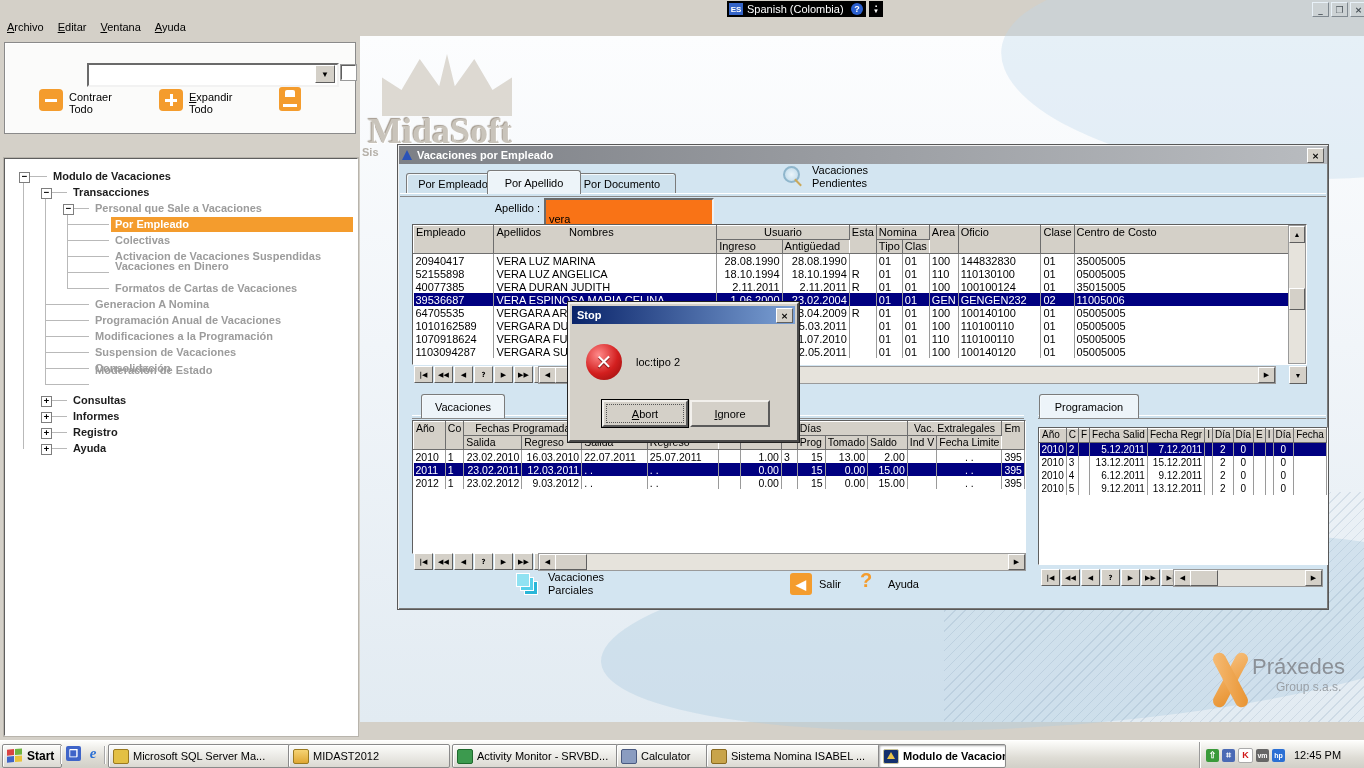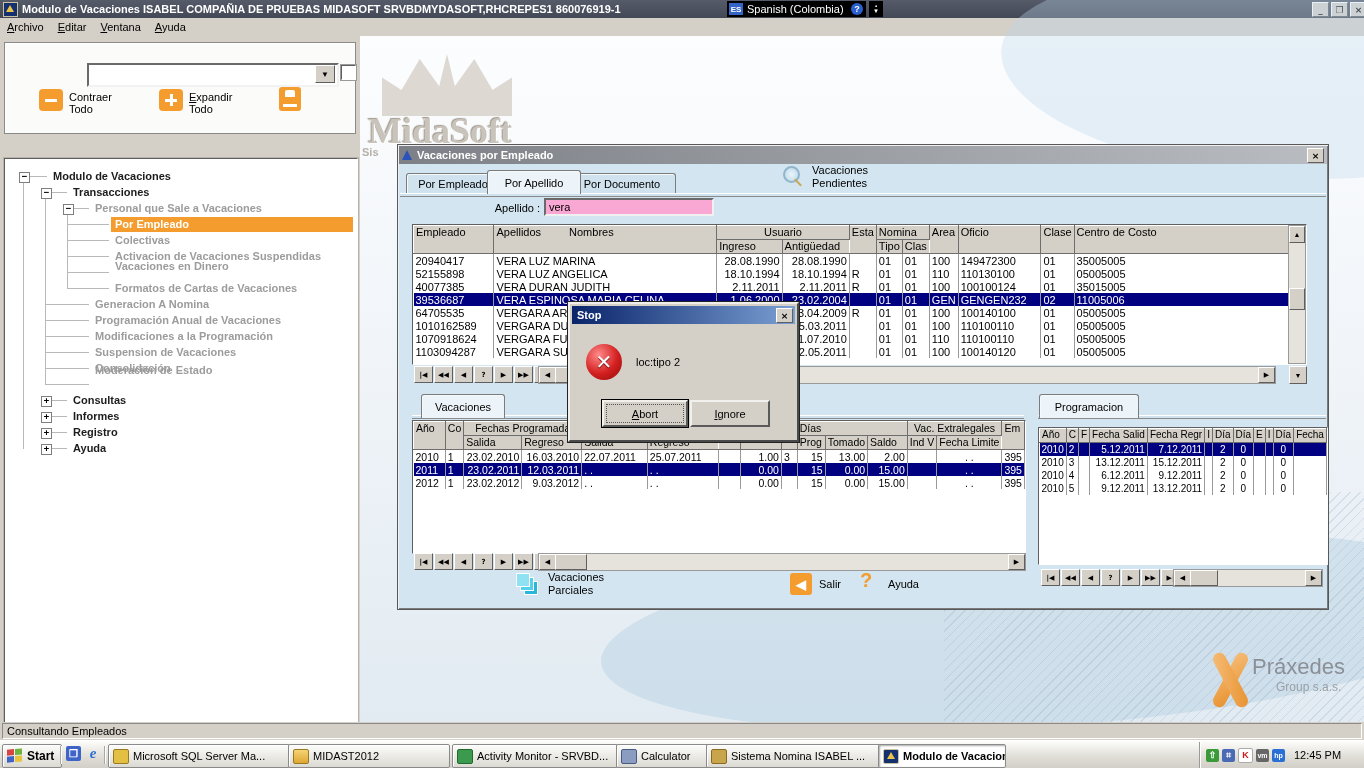--- a/index.html
+++ b/index.html
@@ -61,21 +61,21 @@
 
   
   #empwin{left:397px;top:144px;width:930px;height:464px;background:#d3e5f1;border:1px solid #585858;box-shadow:inset 1px 1px 0 #f0f0f0,inset -1px -1px 0 #7a7a7a;z-index:5}
   #emptitle{left:1px;top:1px;right:1px;height:18px;background:linear-gradient(90deg,#7d8086,#b9bcc0);color:#fff;font-weight:bold;display:flex;align-items:center;padding-left:3px}
   #emptriangle{width:0;height:0;border-left:5px solid transparent;border-right:5px solid transparent;border-bottom:10px solid #2a52b8;margin-right:5px}
   .tab{position:absolute;height:20px;background:#cfe2ee;border:1px solid #7b7b7b;border-bottom:none;border-radius:3px 3px 0 0;box-shadow:inset 1px 1px 0 #f4f9fc;display:flex;align-items:center;justify-content:center;padding:0 6px}
   .tab.active{background:#edf4f9;height:23px;z-index:2}
   .hline{background:#cfe2ee;border-top:1px solid #fff;border-bottom:1px solid #8a8a8a}
   #magicon{width:13px;height:13px;border:2px solid #8fb6cc;border-radius:50%;background:radial-gradient(circle,#eaf4fa,#bcd8e8)}
   #maghandle{width:2px;height:9px;background:#caa85a;transform:rotate(-45deg);position:absolute;left:14px;top:12px}
-  .field{background:#f9a8d4;border:2px solid;border-color:#6a6a6a #f0f0f0 #f0f0f0 #6a6a6a;font:11px "Liberation Sans",sans-serif;padding:0 3px}
+  .field{background:#f97316;border:2px solid;border-color:#6a6a6a #f0f0f0 #f0f0f0 #6a6a6a;font:11px "Liberation Sans",sans-serif;padding:12px 3px}
 
   table.grid{border-collapse:collapse;table-layout:fixed;background:#fff;font:11px "Liberation Sans",sans-serif}
   .grid th{background:#d4d0c8;border:1px solid;border-color:#fff #6e6e6e #6e6e6e #fff;font-weight:normal;text-align:left;vertical-align:top;padding:0 2px;height:13px;overflow:hidden;white-space:nowrap}
   .grid td{border-right:1px solid #9a9a9a;padding:0 2px;height:13px;overflow:hidden;white-space:nowrap}
   .grid tr.sel td{background:var(--selection);color:#fff}
   #vacgrid td,#vacgrid th{height:13px;font-size:10.5px}
   #proggrid td,#proggrid th{height:13px;font-size:10px}
   #empgrid td:nth-child(3),#empgrid td:nth-child(4){text-align:right}
   #vacgrid td:nth-child(3),#vacgrid td:nth-child(4),#vacgrid td:nth-child(8),#vacgrid td:nth-child(10),#vacgrid td:nth-child(11),#vacgrid td:nth-child(12){text-align:right}
   #vacgrid td:nth-child(14){text-align:center}
@@ -103,24 +103,20 @@
   .vsep{position:absolute;top:5px;width:1px;height:18px;background:#a8a8a8;box-shadow:1px 0 0 #fff}
   #flag{width:16px;height:14px;display:grid;grid-template-columns:7px 7px;grid-template-rows:6px 6px;gap:1px;transform:skewY(-5deg);margin-right:4px}
   #tray{position:absolute;right:0;top:1px;width:158px;height:26px;border-left:1px solid #9a9a9a;box-shadow:1px 0 0 #fff inset;display:flex;align-items:center;gap:3px;padding-left:6px}
   .trayicon{width:13px;height:13px;border-radius:2px;font:bold 9px "Liberation Sans",sans-serif;color:#fff;display:flex;align-items:center;justify-content:center;flex:none}
 </style>
 </head>
 <body>
 
 <div id="screen">
 
-  <div class="abs" id="titlebar">
-    <div id="appicon"></div>
-    <span class="nowrap">Modulo de Vacaciones ISABEL COMPAÑIA DE PRUEBAS MIDASOFT SRVBDMYDASOFT,RHCREPES1 860076919-1</span>
-  </div>
   <div class="abs" id="langbar">
     <span id="esbadge">ES</span>
     <span>Spanish (Colombia)</span>
   </div>
   <div class="langsq" style="left:848px;width:18px">
     <span id="helpdot">?</span>
   </div>
   <div class="langsq" style="left:869px;width:14px;flex-direction:column;font-size:6px;line-height:5px">
     <span>▪</span>
     <span>▼</span>
@@ -295,21 +291,21 @@
         <tbody>
             <tr>
               <td>20940417</td>
               <td>VERA LUZ MARINA</td>
               <td>28.08.1990</td>
               <td>28.08.1990</td>
               <td></td>
               <td>01</td>
               <td>01</td>
               <td>100</td>
-              <td>149472300</td>
+              <td>144832830</td>
               <td>01</td>
               <td>35005005</td>
             </tr>
             <tr>
               <td>52155898</td>
               <td>VERA LUZ ANGELICA</td>
               <td>18.10.1994</td>
               <td>18.10.1994</td>
               <td>R</td>
               <td>01</td>
@@ -646,23 +642,20 @@
     <div class="abs" id="stopicon">✕</div>
     <div class="abs" style="left:66px;top:52px">loc:tipo 2</div>
     <div class="dlgbtn focus" style="left:32px;top:96px;width:82px">
         <span class="accel"><u>A</u>bort</span>
       </div>
     <div class="dlgbtn" style="left:120px;top:96px;width:76px">
         <span class="accel"><u>I</u>gnore</span>
       </div>
   </div>
 
-  <div class="abs" id="statusbar">
-    <div id="statusinner">Consultando Empleados</div>
-  </div>
 
   <div class="abs" id="taskbar">
     <div class="taskbtn" style="left:2px;width:50px;font-weight:bold;font-size:12px">
       <div id="flag">
         <div style="background:#d94343"></div>
           <div style="background:#6fb33f"></div>
           <div style="background:#3f64c8"></div>
           <div style="background:#e8c23a"></div>
       </div>
       <span>Start</span>

